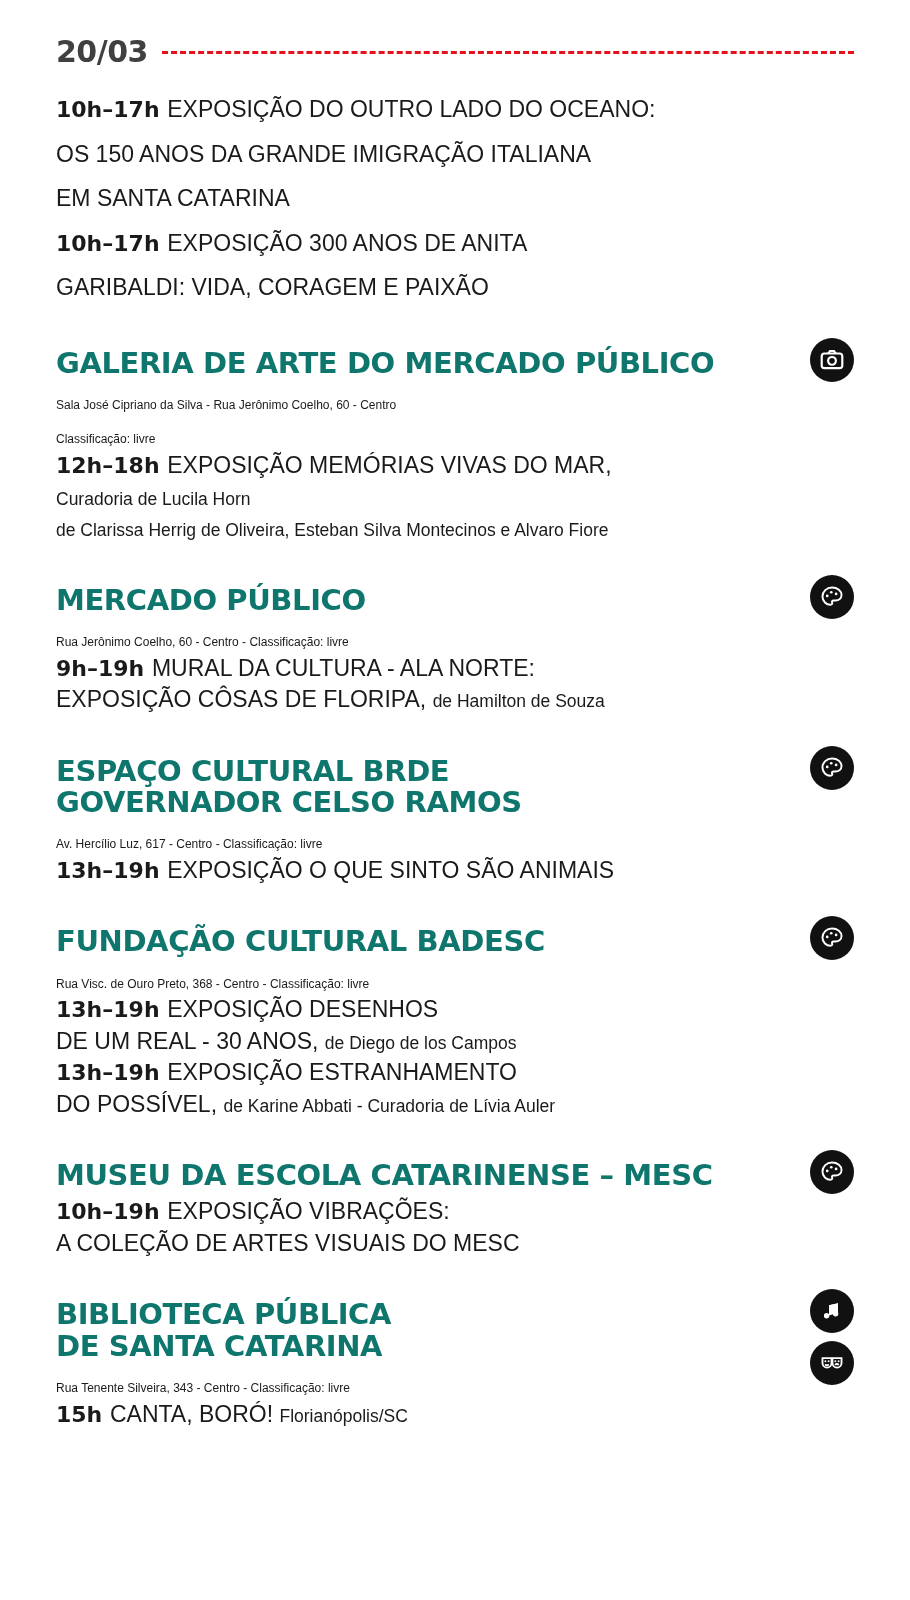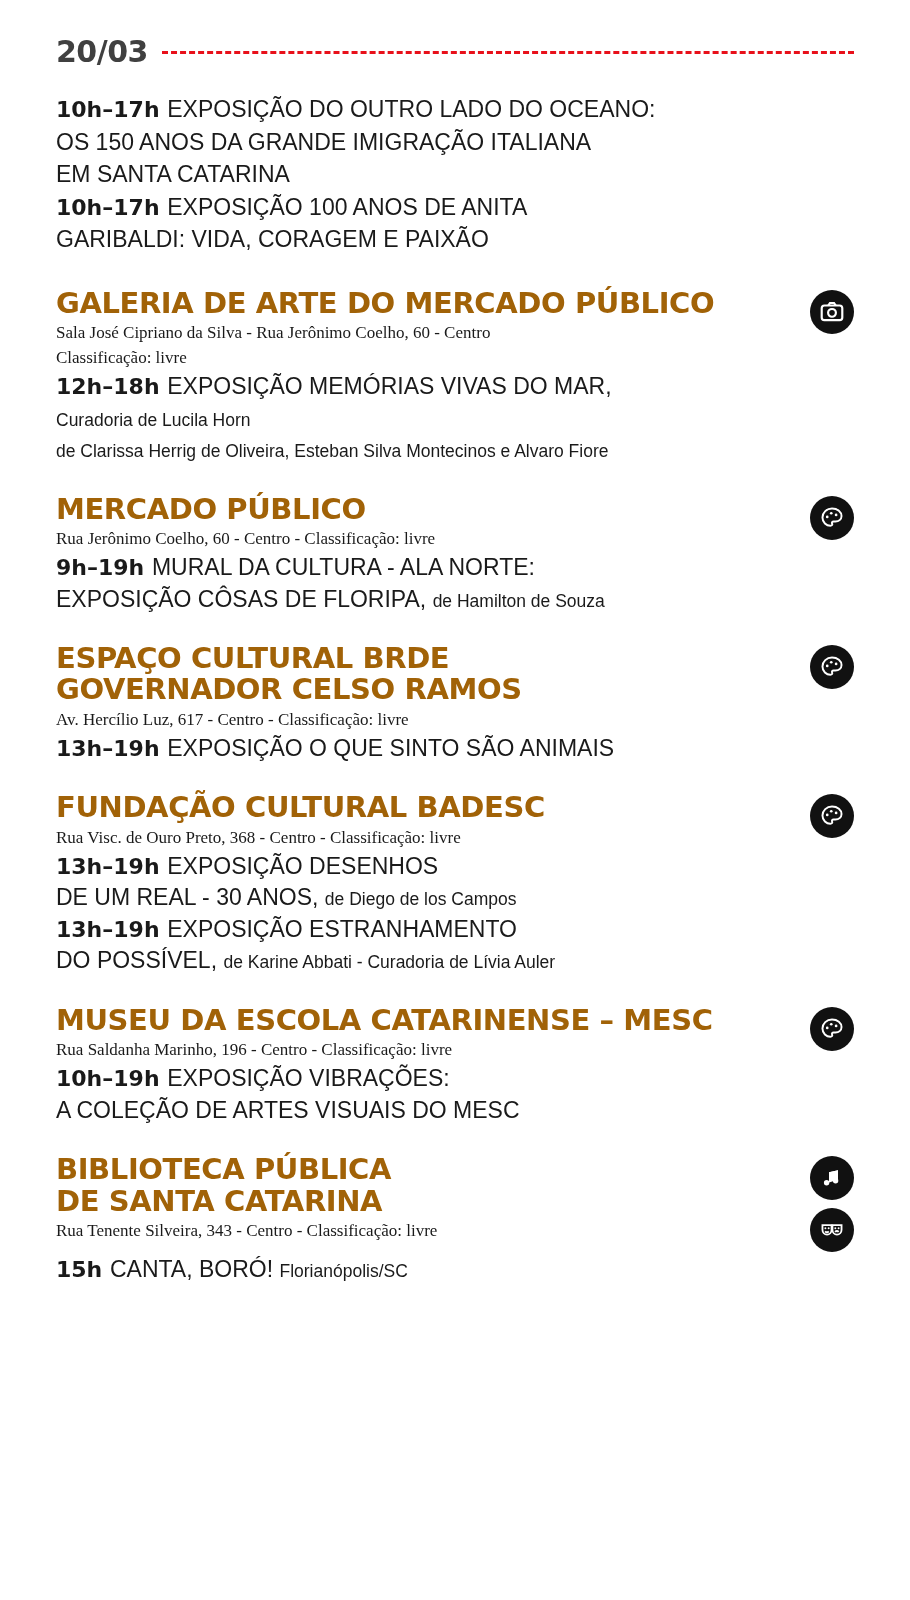--- a/index.html
+++ b/index.html
@@ -49,53 +49,54 @@
     position: relative;
     margin-bottom: 30px;
   }
   .block-head {
     display: flex;
     align-items: flex-start;
     justify-content: space-between;
     gap: 12px;
   }
   .venue {
-    color: #a16207;
+    color: #0f766e;
     font-weight: bold;
     font-size: 29px;
     line-height: 1.08;
     letter-spacing: -0.4px;
     font-family: "DejaVu Sans", sans-serif;
     text-transform: uppercase;
+    margin-top: 12px;
   }
   .addr {
-    font-size: 17px;
+    font-size: 12px;
     line-height: 1.3;
     color: #1a1a1a;
-    margin-top: 3px;
-    font-family: Liberation Serif, serif;
+    margin-top: 19px;
+    font-family: Liberation Sans, sans-serif;
   }
   .entry {
     font-size: 23px;
     line-height: 1.24;
     margin-top: 3px;
     font-family: "Liberation Sans", sans-serif;
   }
   .entry b {
     font-weight: bold;
     font-family: "DejaVu Sans", sans-serif;
     font-size: 22px;
   }
   .small {
     font-size: 17.5px;
     font-family: "Liberation Sans", sans-serif;
   }
 
   
-  .intro .entry { margin-top: 4px; }
+  .intro .entry { margin-top: 16px; }
   .intro { margin-bottom: 34px; }
 
   
   .icons {
     display: flex;
     flex-direction: column;
     gap: 8px;
     align-items: center;
     flex: 0 0 auto;
     padding-top: 2px;
@@ -136,21 +137,21 @@
   <div class="date-row">
     <span class="date-label">20/03</span>
     <span class="date-rule"></span>
   </div>
 
   <div class="block intro">
     <div id="intro-lines">
         <div class="entry"><b>10h–17h </b><span>EXPOSIÇÃO DO OUTRO LADO DO OCEANO:</span></div>
         <div class="entry"><span>OS 150 ANOS DA GRANDE IMIGRAÇÃO ITALIANA</span></div>
         <div class="entry"><span>EM SANTA CATARINA</span></div>
-        <div class="entry"><b>10h–17h </b><span>EXPOSIÇÃO 100 ANOS DE ANITA</span></div>
+        <div class="entry"><b>10h–17h </b><span>EXPOSIÇÃO 300 ANOS DE ANITA</span></div>
         <div class="entry"><span>GARIBALDI: VIDA, CORAGEM E PAIXÃO</span></div>
       </div>
   </div>
 
   <div id="blocks">
       <div class="block">
         <div class="block-head">
           <div>
             <div class="venue">GALERIA DE ARTE DO MERCADO PÚBLICO</div>
             <div class="addr">Sala José Cipriano da Silva - Rua Jerônimo Coelho, 60 - Centro</div>
@@ -236,21 +237,20 @@
           <div class="entry"><b>13h–19h </b><span>EXPOSIÇÃO DESENHOS</span></div>
           <div class="entry"><span>DE UM REAL - 30 ANOS, </span><span class="small">de Diego de los Campos</span></div>
           <div class="entry"><b>13h–19h </b><span>EXPOSIÇÃO ESTRANHAMENTO</span></div>
           <div class="entry"><span>DO POSSÍVEL, </span><span class="small">de Karine Abbati - Curadoria de Lívia Auler</span></div>
         </div>
       </div>
       <div class="block">
         <div class="block-head">
           <div>
             <div class="venue">MUSEU DA ESCOLA CATARINENSE – MESC</div>
-            <div class="addr">Rua Saldanha Marinho, 196 - Centro - Classificação: livre</div>
           </div>
           <div class="icons">
             <span class="icon-badge">
               <svg width="26" height="26" viewBox="0 0 24 24" fill="none" stroke="#fff" stroke-width="1.8">
                 <path d="M12 3.2c-4.9 0-8.8 3.7-8.8 8.3 0 4.6 3.6 7.6 7.3 7.6 1.6 0 2-1 1.6-1.9-.5-1 .2-2 1.4-2h1.7c3 0 5.6-2 5.6-5 0-3.8-3.6-7-8.8-7z" fill="none"></path>
                 <circle cx="7.6" cy="11" r="1.25" fill="#fff" stroke="none"></circle>
                 <circle cx="11.3" cy="7.6" r="1.25" fill="#fff" stroke="none"></circle>
                 <circle cx="15.8" cy="9.2" r="1.25" fill="#fff" stroke="none"></circle>
               </svg>
             </span>

